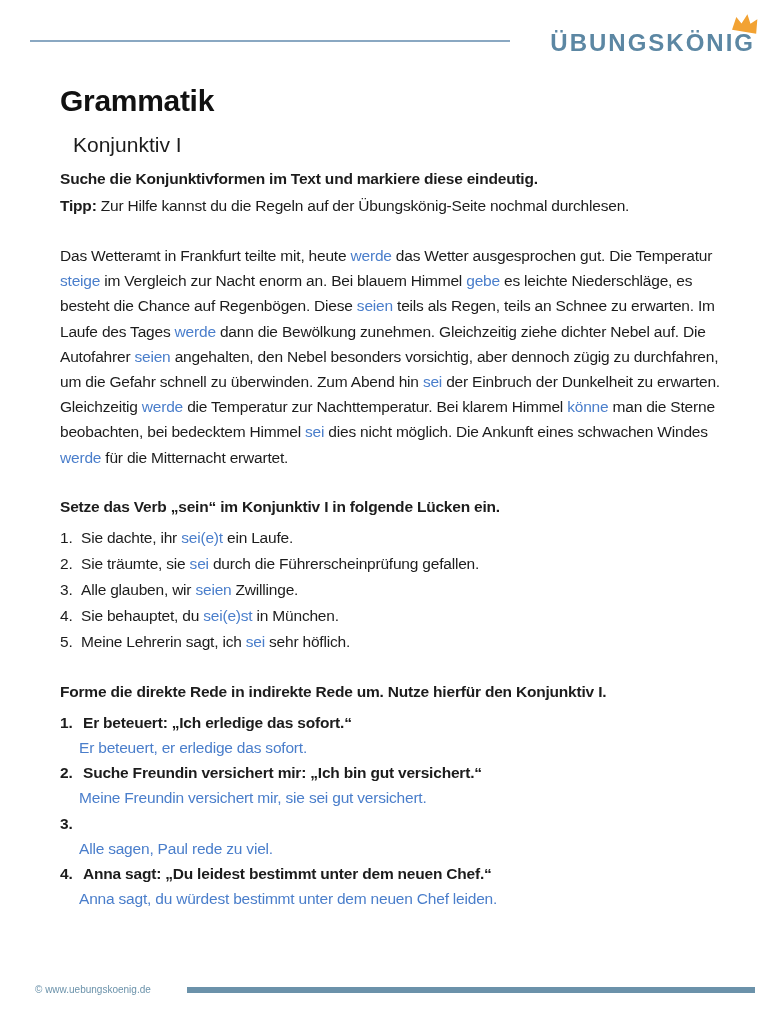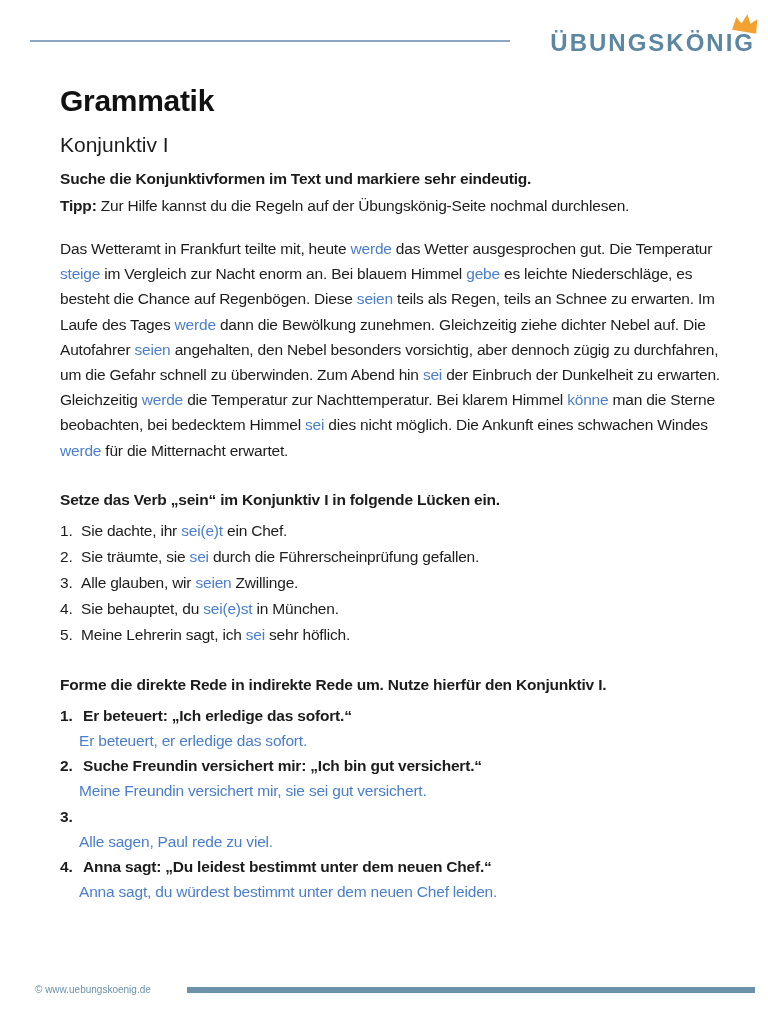--- a/index.html
+++ b/index.html
@@ -49,33 +49,34 @@
   .page-title{
     margin-top:84px;
     font-size:30px;line-height:34px;
     font-weight:bold;color:#111;
     letter-spacing:-0.3px;
   }
   .subtitle{
     margin-top:15px;
     font-size:21px;line-height:24px;
     font-weight:normal;
+    margin-left:13px;
   }
   .bold-line{
     font-size:15.5px;font-weight:bold;line-height:22px;
     letter-spacing:-0.2px;
   }
   .instruction1{margin-top:11px;}
   .tip-line{
     margin-top:5px;
     font-size:15.5px;line-height:22px;letter-spacing:-0.2px;
   }
   .tip-line b{font-weight:bold;}
   .passage{
-    margin-top:19px;
+    margin-top:26px;
     font-size:15.5px;line-height:25.2px;
     letter-spacing:-0.2px;
     text-align:left;
   }
   .hl{color:var(--accent-blue);}
   .section-head{margin-top:26px;}
   .ex2-list{margin-top:7px;}
   .ex2-item{
     display:flex;
     font-size:15.5px;line-height:26px;letter-spacing:-0.2px;
@@ -117,32 +118,32 @@
       <path d="M1 17 L3 5 L8.5 10 L12.5 1 L16.5 9 L22 4 L23 17 Z" fill="#f2a233"></path>
     </svg>
     <span>ÜBUNGSKÖNIG</span>
   </div>
 
   <div class="content">
 
     <h1 class="page-title">Grammatik</h1>
     <h2 class="subtitle">Konjunktiv I</h2>
 
-    <p class="bold-line instruction1">Suche die Konjunktivformen im Text und markiere sehr eindeutig.</p>
+    <p class="bold-line instruction1">Suche die Konjunktivformen im Text und markiere diese eindeutig.</p>
 
     <p class="tip-line"><b>Tipp:</b> <span>Zur Hilfe kannst du die Regeln auf der Übungskönig-Seite nochmal durchlesen.</span></p>
 
     <p class="passage"><span>Das Wetteramt in Frankfurt teilte mit, heute </span><span class="hl">werde</span><span> das Wetter ausgesprochen gut. Die Temperatur </span><span class="hl">steige</span><span> im Vergleich zur Nacht enorm an. Bei blauem Himmel </span><span class="hl">gebe</span><span> es leichte Niederschläge, es besteht die Chance auf Regenbögen. Diese </span><span class="hl">seien</span><span> teils als Regen, teils an Schnee zu erwarten. Im Laufe des Tages </span><span class="hl">werde</span><span> dann die Bewölkung zunehmen. Gleichzeitig ziehe dichter Nebel auf. Die Autofahrer </span><span class="hl">seien</span><span> angehalten, den Nebel besonders vorsichtig, aber dennoch zügig zu durchfahren, um die Gefahr schnell zu überwinden. Zum Abend hin </span><span class="hl">sei</span><span> der Einbruch der Dunkelheit zu erwarten. Gleichzeitig </span><span class="hl">werde</span><span> die Temperatur zur Nachttemperatur. Bei klarem Himmel </span><span class="hl">könne</span><span> man die Sterne beobachten, bei bedecktem Himmel </span><span class="hl">sei</span><span> dies nicht möglich. Die Ankunft eines schwachen Windes </span><span class="hl">werde</span><span> für die Mitternacht erwartet.</span></p>
 
     <p class="bold-line section-head">Setze das Verb „sein“ im Konjunktiv I in folgende Lücken ein.</p>
 
     <div class="ex2-list">
       <div class="ex2-item">
         <span class="num">1.</span>
-        <span class="txt"><span>Sie dachte, ihr </span><span class="hl">sei(e)t</span><span> ein Chef.</span></span>
+        <span class="txt"><span>Sie dachte, ihr </span><span class="hl">sei(e)t</span><span> ein Laufe.</span></span>
       </div>
       <div class="ex2-item">
         <span class="num">2.</span>
         <span class="txt"><span>Sie träumte, sie </span><span class="hl">sei</span><span> durch die Führerscheinprüfung gefallen.</span></span>
       </div>
       <div class="ex2-item">
         <span class="num">3.</span>
         <span class="txt"><span>Alle glauben, wir </span><span class="hl">seien</span><span> Zwillinge.</span></span>
       </div>
       <div class="ex2-item">

